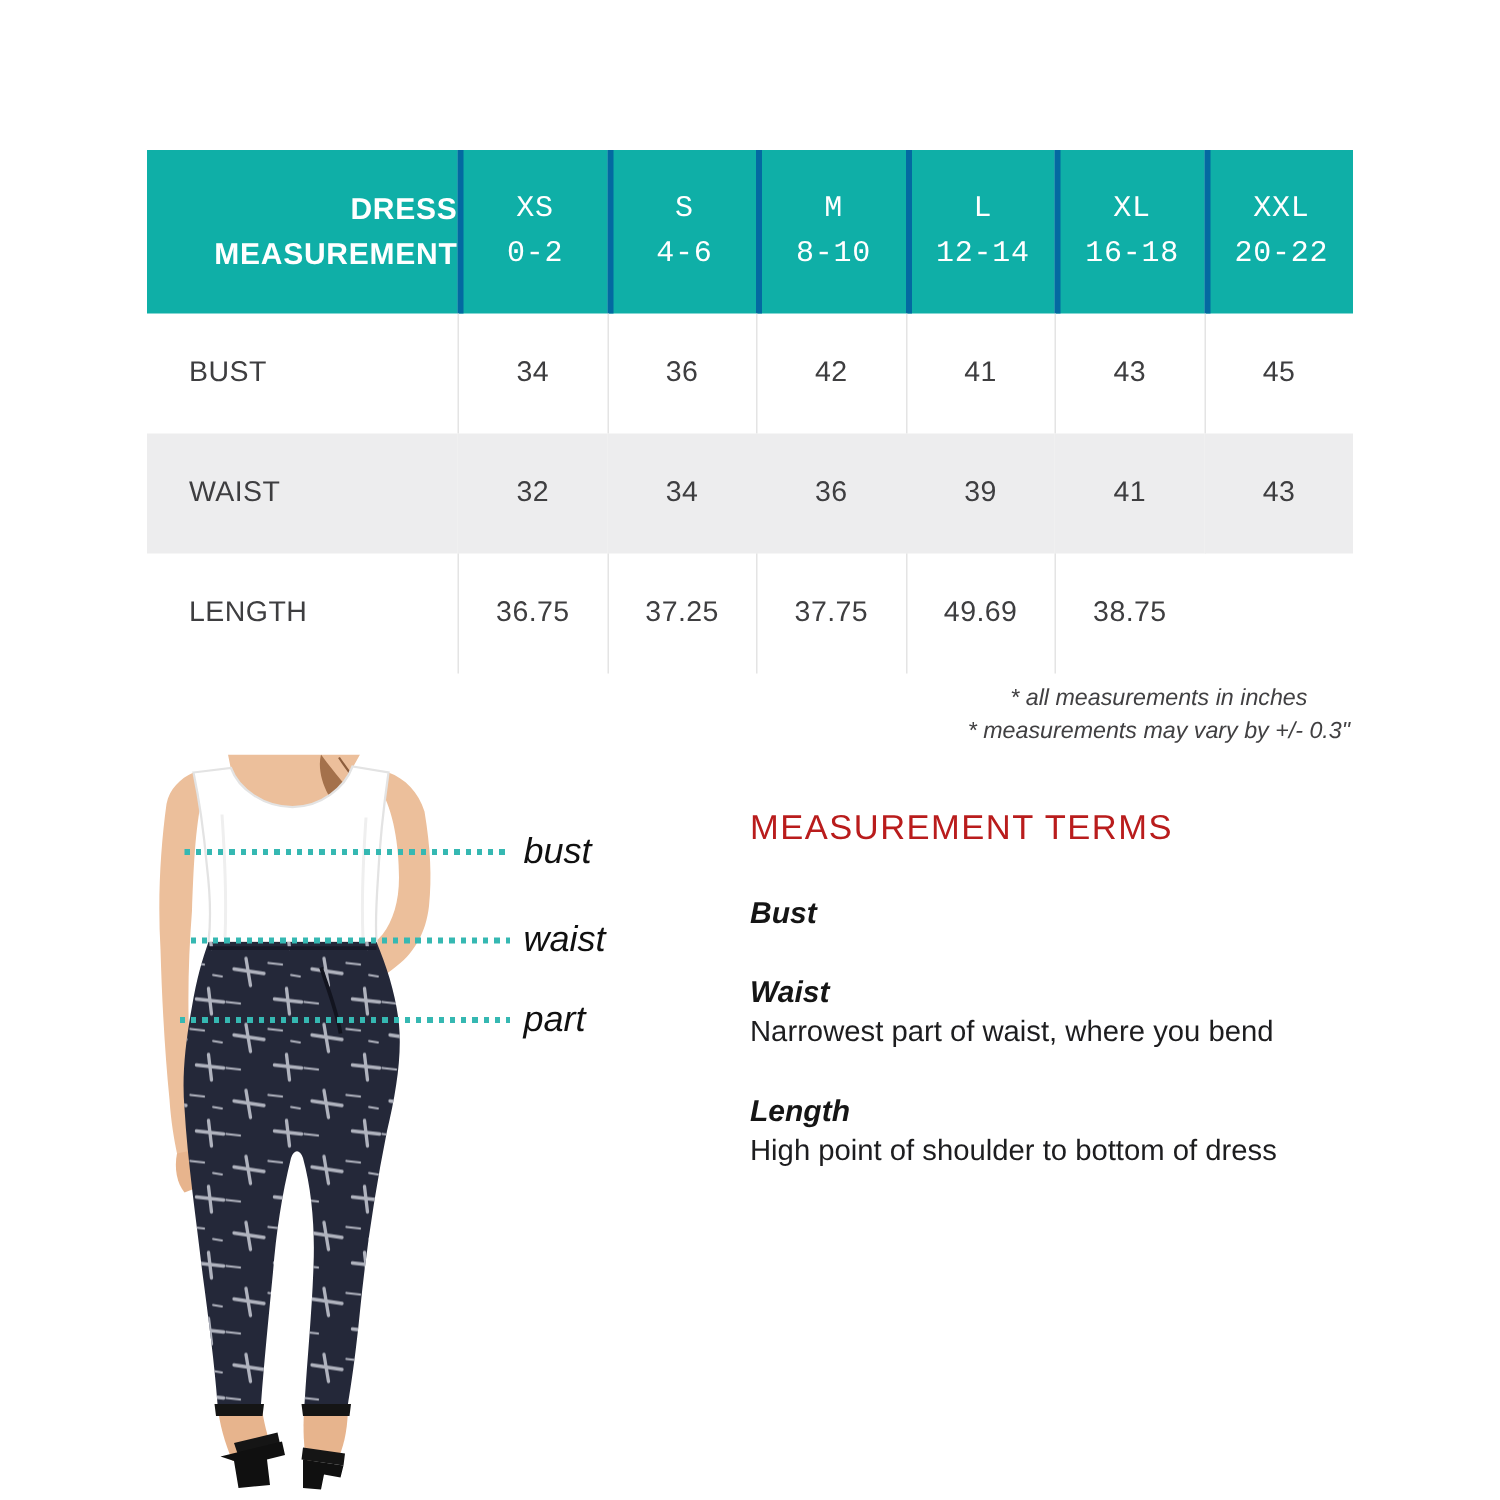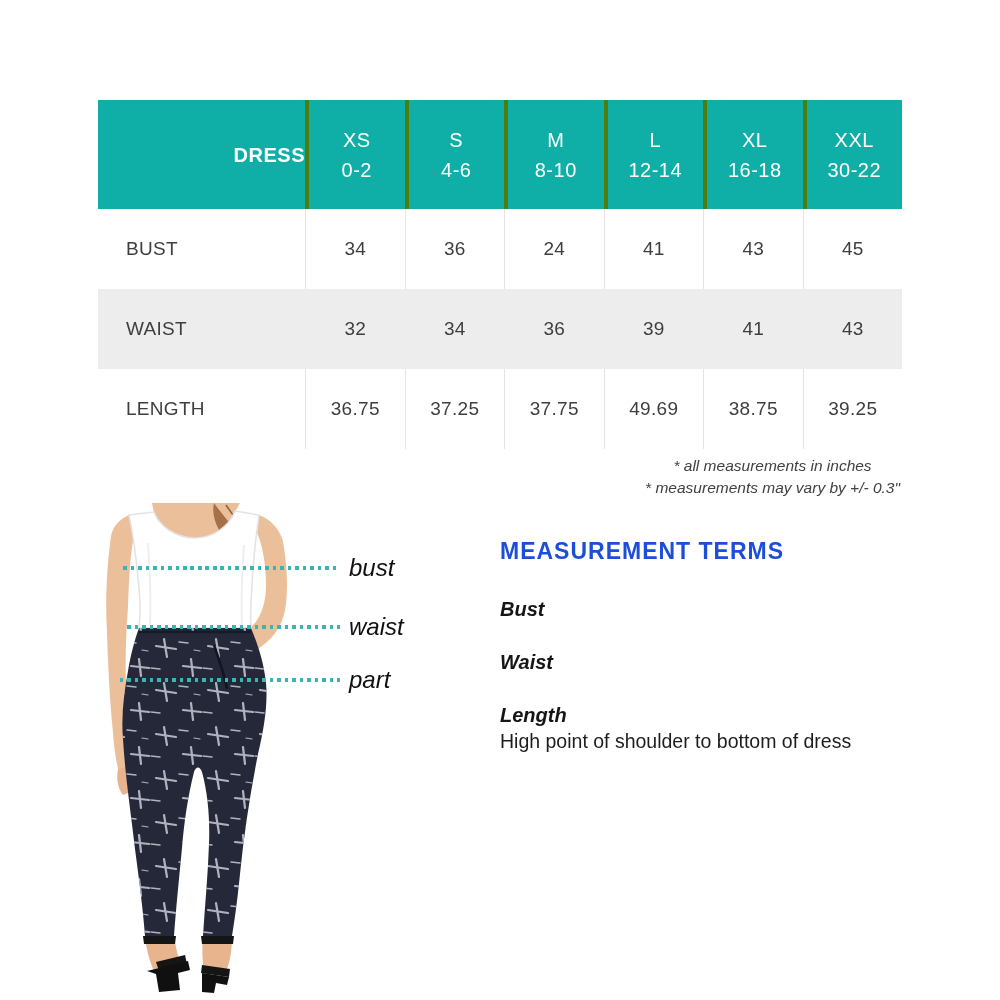--- a/index.html
+++ b/index.html
@@ -6,21 +6,21 @@
   .page{position:relative;width:1000px;height:1000px;background:#ffffff;overflow:hidden;
         font-family:"Liberation Sans", sans-serif;color:#3e3e40;}
 
   
   .size-table{position:absolute;left:98px;top:100px;width:804px;}
   .trow{display:grid;grid-template-columns:207px repeat(6,1fr);}
   .head{height:109px;}
   .hcell{background:#0fafa7;color:#ffffff;display:flex;flex-direction:column;
          justify-content:center;align-items:center;text-align:center;
          font-size:20px;line-height:30px;letter-spacing:.5px;box-sizing:border-box;}
-  .hcell + .hcell{border-left:4px solid #4d7c0f;}
+  .hcell + .hcell{border-left:4px solid #0369a1;font-family:Liberation Mono, monospace;}
   .hcell.labelcell{align-items:flex-end;padding-left:28px;text-align:left;font-weight:bold;}
   .drow{height:80px;}
   .cell{display:flex;align-items:center;justify-content:center;font-size:19px;
         letter-spacing:.3px;box-sizing:border-box;color:#3e3e40;}
   .cell.labelcell{justify-content:flex-start;padding-left:28px;}
   .drow.white .cell + .cell{border-left:1px solid #e4e4e4;}
   .drow.gray .cell{background:#ededee;}
   .drow.gray .cell + .cell{border-left:1px solid #ededee;}
 
   
@@ -35,35 +35,36 @@
   .mline.waist{left:127px;top:625px;width:213px;}
   .mline.hips{left:120px;top:678px;width:220px;}
   .mlabel{position:absolute;left:349px;font-style:italic;font-size:24px;line-height:24px;
           color:#101010;z-index:2;}
   .mlabel.bust{top:556px;}
   .mlabel.waist{top:615px;}
   .mlabel.hips{top:668px;}
 
   
   .terms{position:absolute;left:500px;top:538px;width:410px;}
-  .terms h2{margin:0 0 31px 0;font-size:23px;font-weight:bold;letter-spacing:1px;
-            color:#1d4ed8;}
+  .terms h2{margin:0 0 31px 0;font-size:23px;font-weight:normal;letter-spacing:1px;
+            color:#b91c1c;}
   .term-group{margin-bottom:27px;}
   .term{font-weight:bold;font-style:italic;font-size:20px;line-height:26px;color:#151515;}
   .definition{font-size:19.5px;line-height:26px;color:#1d1d1f;}
 </style>
 </head>
 <body>
 
 <div class="page">
 
   <div class="size-table">
     <div class="trow head">
       <div class="hcell labelcell">
         <span>DRESS</span>
+        <span>MEASUREMENT</span>
       </div>
       <div class="hcell">
         <span>XS</span>
         <span>0-2</span>
       </div>
       <div class="hcell">
         <span>S</span>
         <span>4-6</span>
       </div>
       <div class="hcell">
@@ -73,29 +74,29 @@
       <div class="hcell">
         <span>L</span>
         <span>12-14</span>
       </div>
       <div class="hcell">
         <span>XL</span>
         <span>16-18</span>
       </div>
       <div class="hcell">
         <span>XXL</span>
-        <span>30-22</span>
+        <span>20-22</span>
       </div>
     </div>
 
     <div class="trow drow white">
       <div class="cell labelcell">BUST</div>
       <div class="cell">34</div>
       <div class="cell">36</div>
-      <div class="cell">24</div>
+      <div class="cell">42</div>
       <div class="cell">41</div>
       <div class="cell">43</div>
       <div class="cell">45</div>
     </div>
 
     <div class="trow drow gray">
       <div class="cell labelcell">WAIST</div>
       <div class="cell">32</div>
       <div class="cell">34</div>
       <div class="cell">36</div>
@@ -104,21 +105,20 @@
       <div class="cell">43</div>
     </div>
 
     <div class="trow drow white">
       <div class="cell labelcell">LENGTH</div>
       <div class="cell">36.75</div>
       <div class="cell">37.25</div>
       <div class="cell">37.75</div>
       <div class="cell">49.69</div>
       <div class="cell">38.75</div>
-      <div class="cell">39.25</div>
     </div>
   </div>
 
   <div class="notes">
     <div>* all measurements in inches</div>
     <div>* measurements may vary by +/- 0.3"</div>
   </div>
 
   <div class="figure-area">
     <svg width="242" height="492" viewBox="0 0 242 492">
@@ -197,20 +197,21 @@
   <div class="mlabel waist">waist</div>
   <div class="mlabel hips">part</div>
 
   <div class="terms">
     <h2>MEASUREMENT TERMS</h2>
     <div class="term-group">
       <div class="term">Bust</div>
     </div>
     <div class="term-group">
       <div class="term">Waist</div>
+      <div class="definition">Narrowest part of waist, where you bend</div>
     </div>
     <div class="term-group">
       <div class="term">Length</div>
       <div class="definition">High point of shoulder to bottom of dress</div>
     </div>
   </div>
 
 </div>
 
 </body></html>

